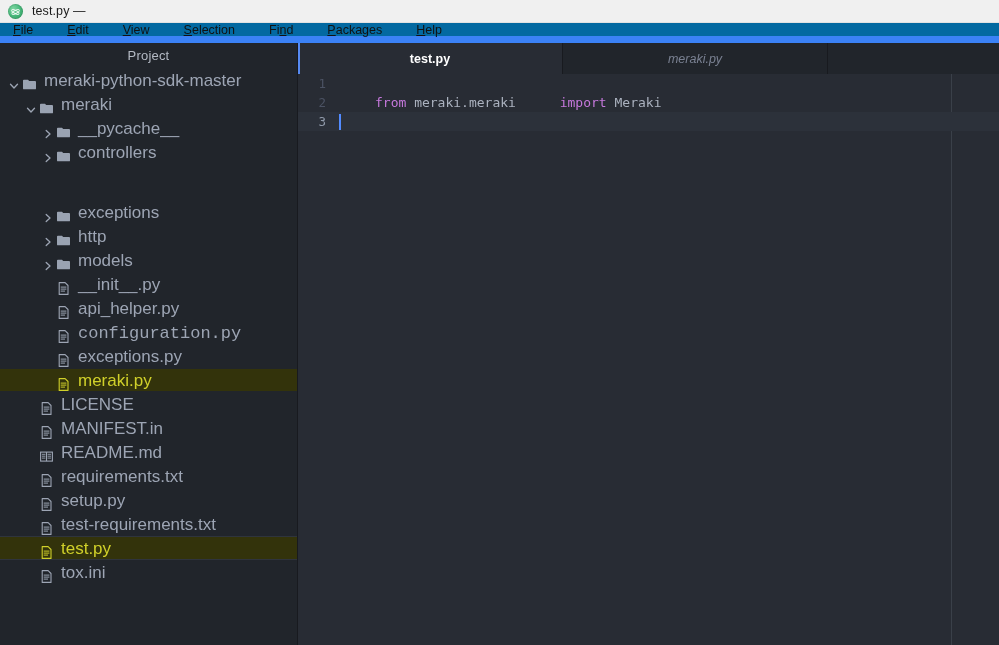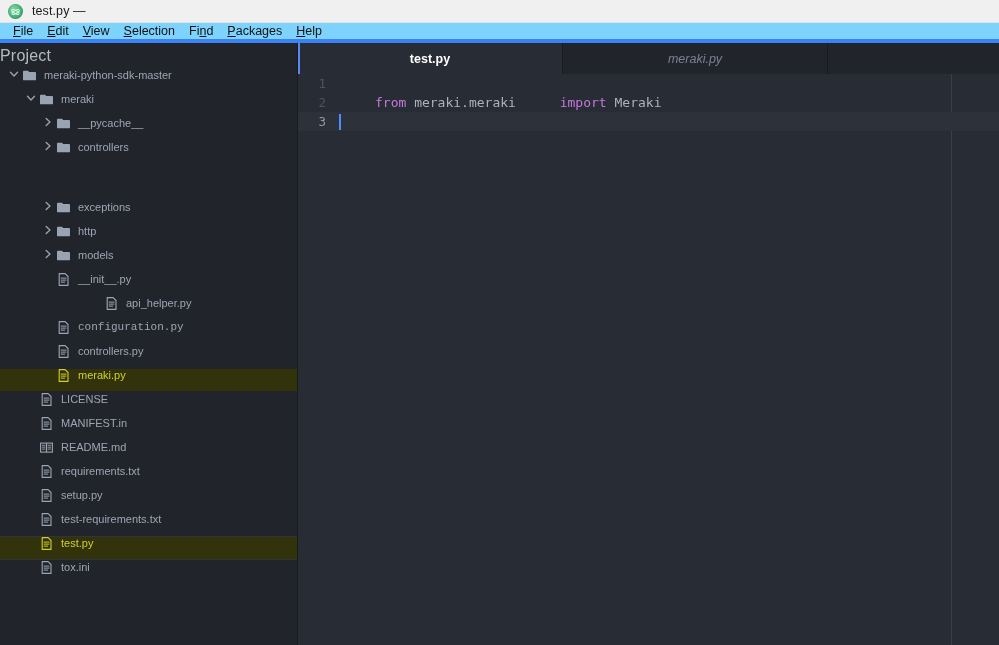--- a/index.html
+++ b/index.html
@@ -67,26 +67,27 @@
     color: #1b1b1b;
     letter-spacing: 0.1px;
     white-space: nowrap;
   }
 
   
   .menubar {
     position: absolute;
     left: 0; top: 23px;
     width: 999px; height: 20px;
-    background: #7dd3fc;
-    border-bottom: 4px solid #3b82f6;
+    background: #0369a1;
+    border-bottom: 7px solid #3b82f6;
     display: flex;
     align-items: center;
     padding-left: 6px;
     box-sizing: border-box;
+    gap: 20px;
   }
   .menu-item {
     font-size: 12.5px;
     color: #111111;
     padding: 2px 7px 2px 7px;
     white-space: nowrap;
     cursor: default;
   }
   .menu-item u { text-decoration: underline; }
 
@@ -106,34 +107,34 @@
     width: 298px;
     height: 602px;
     background: #21252b;
     border-right: 1px solid #181a1f;
     box-sizing: border-box;
     overflow: hidden;
   }
   .project-header {
     height: 25px;
     line-height: 25px;
-    text-align: left;
-    font-size: 16px;
+    text-align: center;
+    font-size: 13px;
     color: #b4bac4;
     letter-spacing: 0.2px;
   }
   .tree-list {
     padding-top: 0px;
   }
   .tree-row {
     position: relative;
     height: 24px;
     display: flex;
-    align-items: flex-start;
-    font-size: 11px;
+    align-items: flex-end;
+    font-size: 17px;
     color: #9da5b4;
     white-space: nowrap;
     cursor: default;
   }
   .tree-row.selected { background: #2f343d; }
   .twisty {
     width: 12px;
     height: 12px;
     flex: 0 0 auto;
     margin-right: 2px;
@@ -394,21 +395,21 @@
           <div class="tree-row" style="padding-left: 42px;">
             <span class="twisty"></span>
             <span class="row-icon">
               <svg width="15" height="15" viewBox="0 0 15 15">
                 <path d="M3.2 1.6 H9.1 L12 4.5 V13.4 H3.2 Z" fill="none" stroke="#9da5b4" stroke-width="1.1" stroke-linejoin="round"></path>
                 <path d="M5.1 6.1 H10 M5.1 8.1 H10 M5.1 10.1 H8.6" stroke="#9da5b4" stroke-width="1" stroke-linecap="round"></path>
               </svg>
             </span>
             <span class="row-label"><span>__init__.py</span></span>
           </div>
-          <div class="tree-row" style="padding-left: 42px; margin-left: 48px;">
+          <div class="tree-row" style="padding-left: 42px;">
             <span class="twisty"></span>
             <span class="row-icon">
               <svg width="15" height="15" viewBox="0 0 15 15">
                 <path d="M3.2 1.6 H9.1 L12 4.5 V13.4 H3.2 Z" fill="none" stroke="#9da5b4" stroke-width="1.1" stroke-linejoin="round"></path>
                 <path d="M5.1 6.1 H10 M5.1 8.1 H10 M5.1 10.1 H8.6" stroke="#9da5b4" stroke-width="1" stroke-linecap="round"></path>
               </svg>
             </span>
             <span class="row-label"><span>api_helper.py</span></span>
           </div>
           <div class="tree-row" style="padding-left: 42px; font-family: Liberation Mono, monospace;">
@@ -422,21 +423,21 @@
             <span class="row-label"><span>configuration.py</span></span>
           </div>
           <div class="tree-row" style="padding-left: 42px;">
             <span class="twisty"></span>
             <span class="row-icon">
               <svg width="15" height="15" viewBox="0 0 15 15">
                 <path d="M3.2 1.6 H9.1 L12 4.5 V13.4 H3.2 Z" fill="none" stroke="#9da5b4" stroke-width="1.1" stroke-linejoin="round"></path>
                 <path d="M5.1 6.1 H10 M5.1 8.1 H10 M5.1 10.1 H8.6" stroke="#9da5b4" stroke-width="1" stroke-linecap="round"></path>
               </svg>
             </span>
-            <span class="row-label"><span>controllers.py</span></span>
+            <span class="row-label"><span>exceptions.py</span></span>
           </div>
           <div class="tree-row modified" style="padding-left: 42px;">
             <span class="twisty"></span>
             <span class="row-icon">
               <svg width="15" height="15" viewBox="0 0 15 15">
                 <path d="M3.2 1.6 H9.1 L12 4.5 V13.4 H3.2 Z" fill="none" stroke="#d0d02a" stroke-width="1.1" stroke-linejoin="round"></path>
                 <path d="M5.1 6.1 H10 M5.1 8.1 H10 M5.1 10.1 H8.6" stroke="#d0d02a" stroke-width="1" stroke-linecap="round"></path>
               </svg>
             </span>
             <span class="hl"></span>

